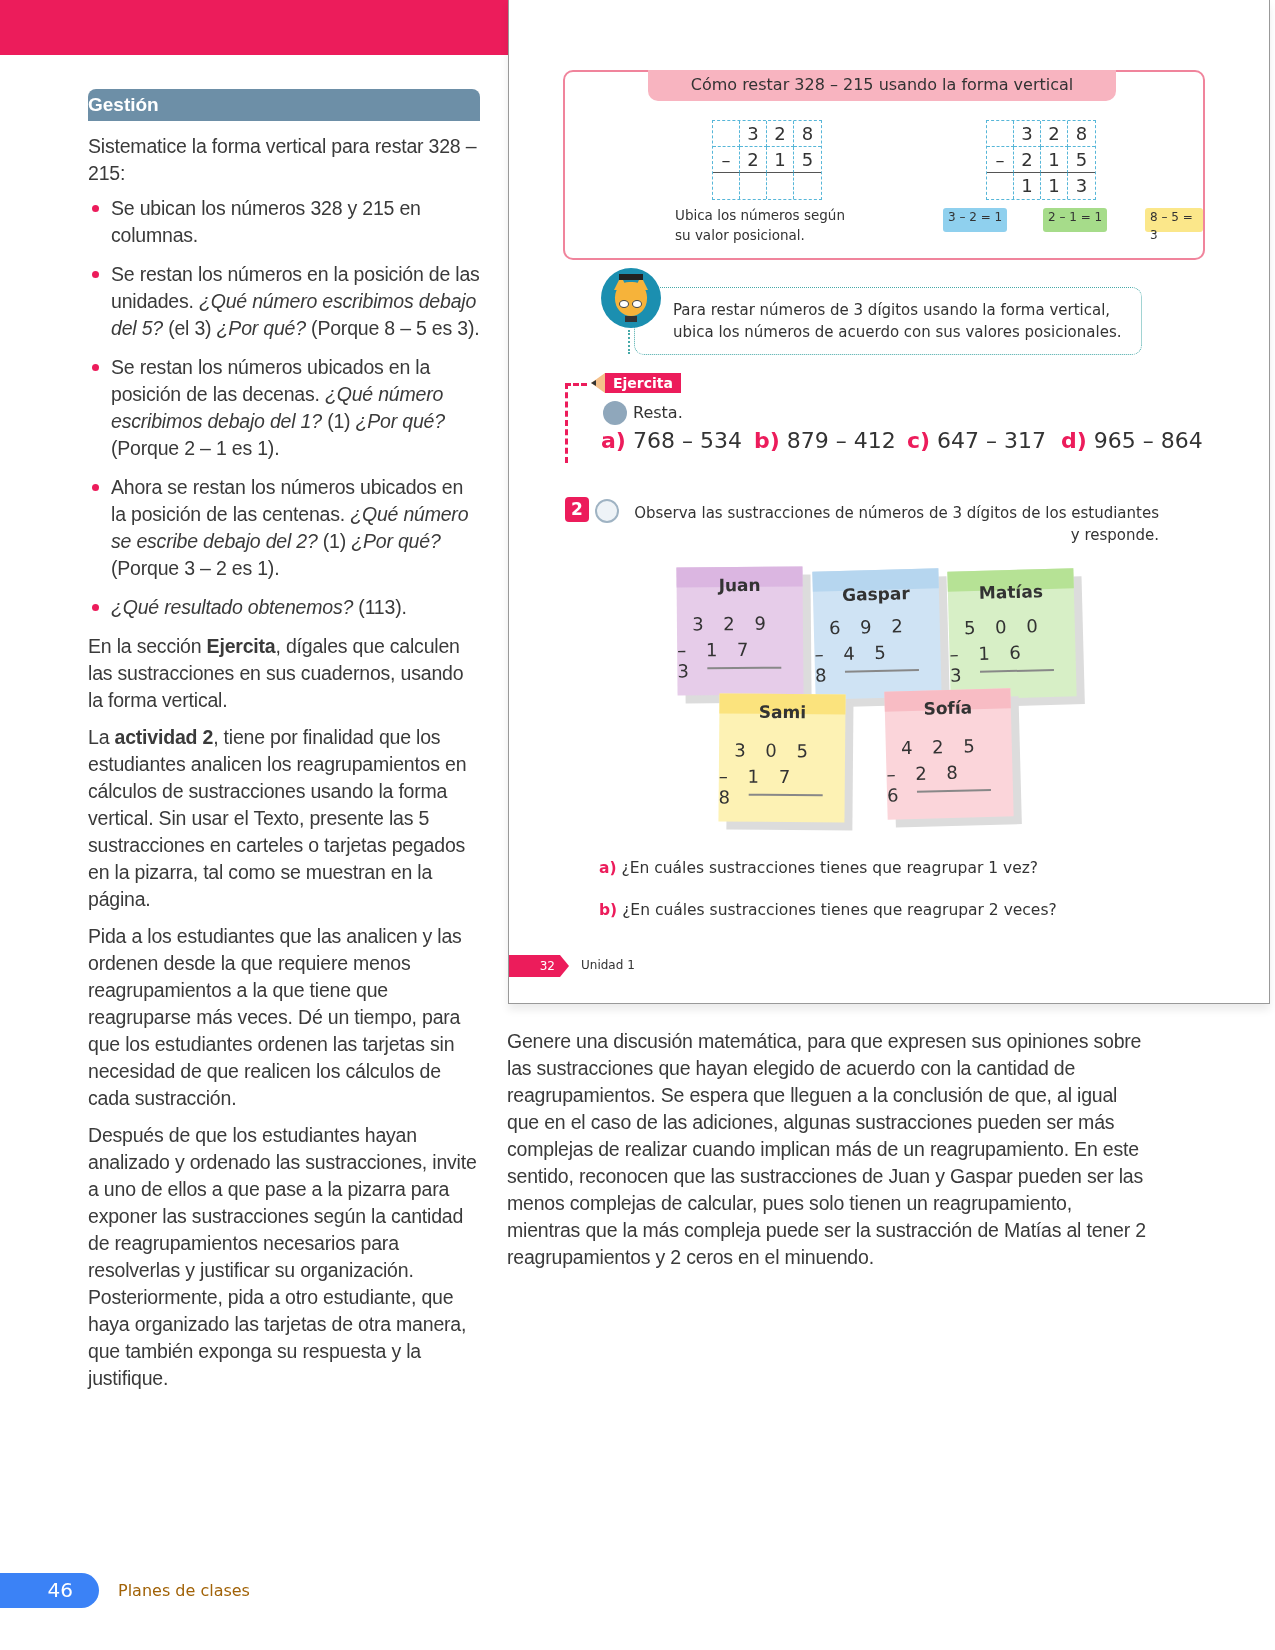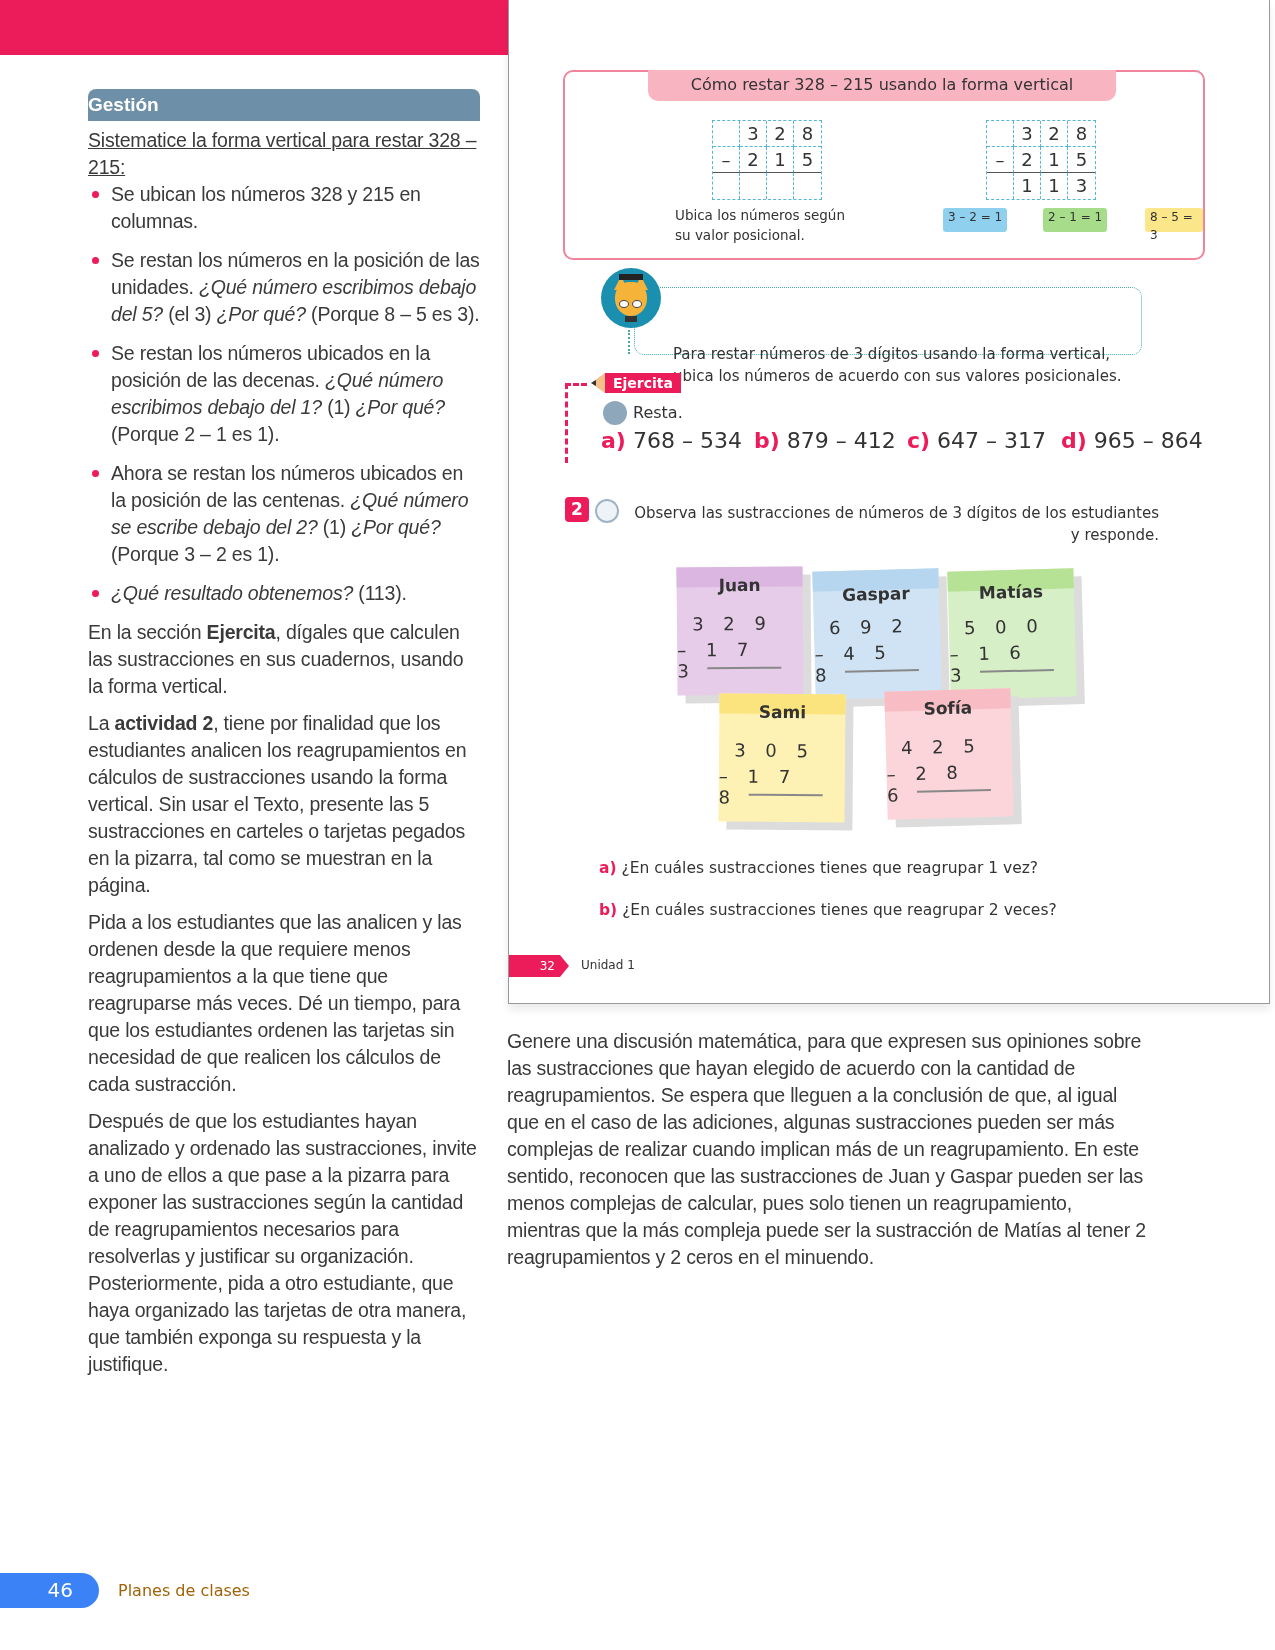--- a/index.html
+++ b/index.html
@@ -6,22 +6,22 @@
   html, body { width: 1275px; height: 1650px; background: #ffffff; overflow: hidden; }
   body { position: relative; font-family: "DejaVu Sans", sans-serif; color: #333; }
 
   .top-band { position: absolute; left: 0; top: 0; width: 508px; height: 55px; background: #ec1c5b; }
 
   
   .left-col { position: absolute; left: 88px; top: 89px; width: 392px; }
   .gestion-bar { height: 32px; background: #6d8fa7; border-radius: 8px 8px 0 0; color: #fff;
     font-family: "Liberation Sans", sans-serif; font-weight: bold; font-size: 19px; text-align: left; line-height: 32px; }
   .lc-text { font-family: "Liberation Sans", sans-serif; font-size: 19.5px; line-height: 27px; color: #3a3a3a; letter-spacing: -0.2px; }
-  .lc-p { margin-top: 6px; text-decoration: underline; }
-  .lc-list { list-style: none; }
+  .lc-p { margin-top: 12px; }
+  .lc-list { list-style: none; margin-top: 8px; }
   .lc-list li { position: relative; padding-left: 23px; margin-bottom: 12px; }
   .lc-list li::before { content: ""; position: absolute; left: 4px; top: 10px; width: 7px; height: 7px; border-radius: 50%; background: #ec1c5b; }
   .lc-para { margin-top: 10px; }
   i { font-style: italic; }
   b { font-weight: bold; }
 
   
   .embedded { position: absolute; left: 508px; top: 0; width: 828px; height: 1004px; border-left: 1.5px solid #999; border-bottom: 1.5px solid #999; border-right: 1.5px solid #999; width: 762px; background: #fff; box-shadow: 0 6px 8px rgba(0,0,0,0.08); }
   .ep { position: absolute; }
   .kid-font { font-family: "DejaVu Sans", sans-serif; }
@@ -36,21 +36,21 @@
   .grid .row3 { border-bottom: none; }
   .grid1 { left: 147px; top: 48px; }
   .grid2 { left: 421px; top: 48px; }
   .ubica { position: absolute; left: 110px; top: 133px; font-size: 13.5px; line-height: 20px; color: #333; }
   .chip { position: absolute; top: 136px; height: 24px; border-radius: 3px; font-size: 12px; line-height: 18px; padding: 0 5px; color: #333; }
   .chip.blue { left: 378px; background: #8fd0ee; }
   .chip.green { left: 478px; background: #a6dc8a; }
   .chip.yellow { left: 580px; background: #fbe78a; }
 
   .tip-box { left: 125px; top: 287px; width: 508px; height: 68px; border: 1.5px dotted #46a9a8; border-radius: 10px; }
-  .tip-text { position: absolute; left: 38px; top: 11px; font-size: 15px; line-height: 22px; color: #333; white-space: nowrap; margin-top: 44px; }
+  .tip-text { position: absolute; left: 38px; top: 11px; font-size: 15px; line-height: 22px; color: #333; white-space: nowrap; }
   .fox { left: 92px; top: 268px; width: 60px; height: 60px; border-radius: 50%; background: #1b8fb0; overflow: hidden; }
   .fox-face { position: absolute; left: 14px; top: 14px; width: 32px; height: 34px; background: #f6b33a; border-radius: 45% 45% 50% 50%; }
   .fox-ear1, .fox-ear2 { position: absolute; top: 8px; width: 0; height: 0; border-left: 7px solid transparent; border-right: 7px solid transparent; border-bottom: 14px solid #f6b33a; }
   .fox-ear1 { left: 13px; } .fox-ear2 { left: 33px; }
   .fox-cap { position: absolute; left: 18px; top: 6px; width: 24px; height: 6px; background: #222; }
   .fox-glass { position: absolute; top: 32px; width: 10px; height: 8px; border: 1.5px solid #444; border-radius: 50%; background: #fff; }
   .fox-bow { position: absolute; left: 24px; top: 48px; width: 12px; height: 6px; background: #333; }
   .tip-dots { left: 119px; top: 330px; width: 2px; height: 24px; border-left: 2px dotted #46a9a8; }
 
   .ejercita-bracket { left: 56px; top: 383px; width: 22px; height: 80px; border-left: 3px dashed #ec1c5b; border-top: 3px dashed #ec1c5b; }

